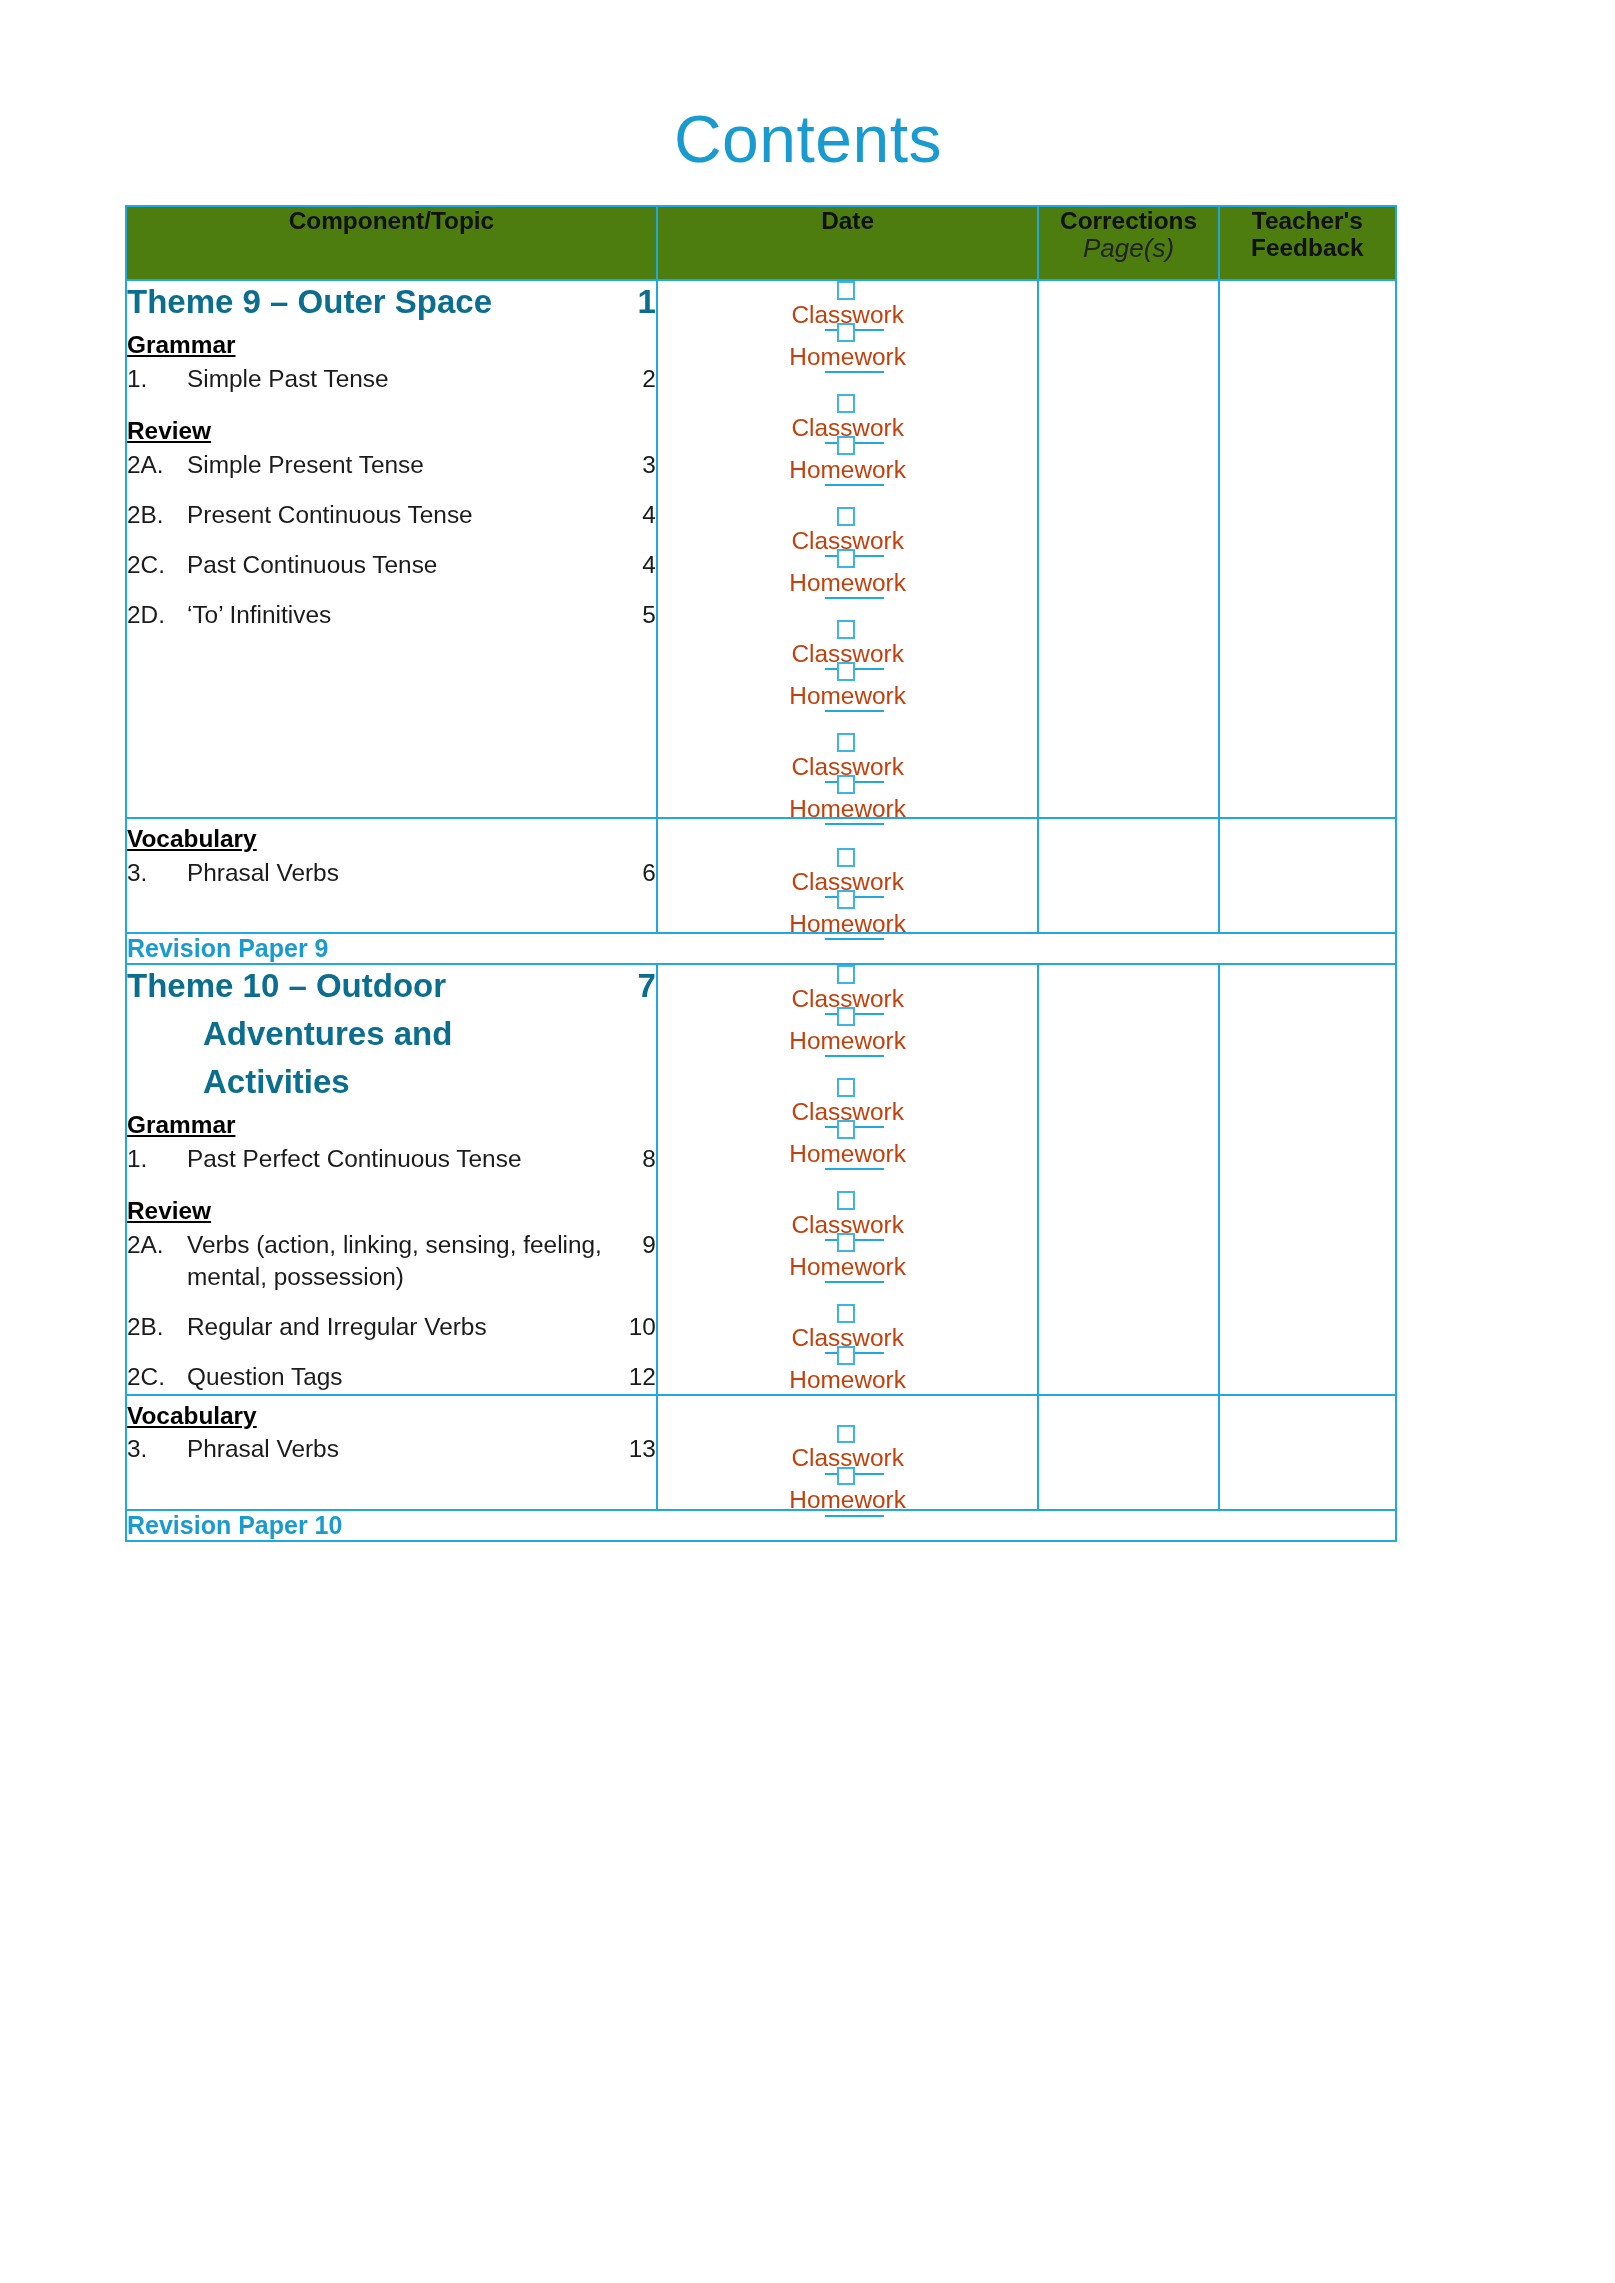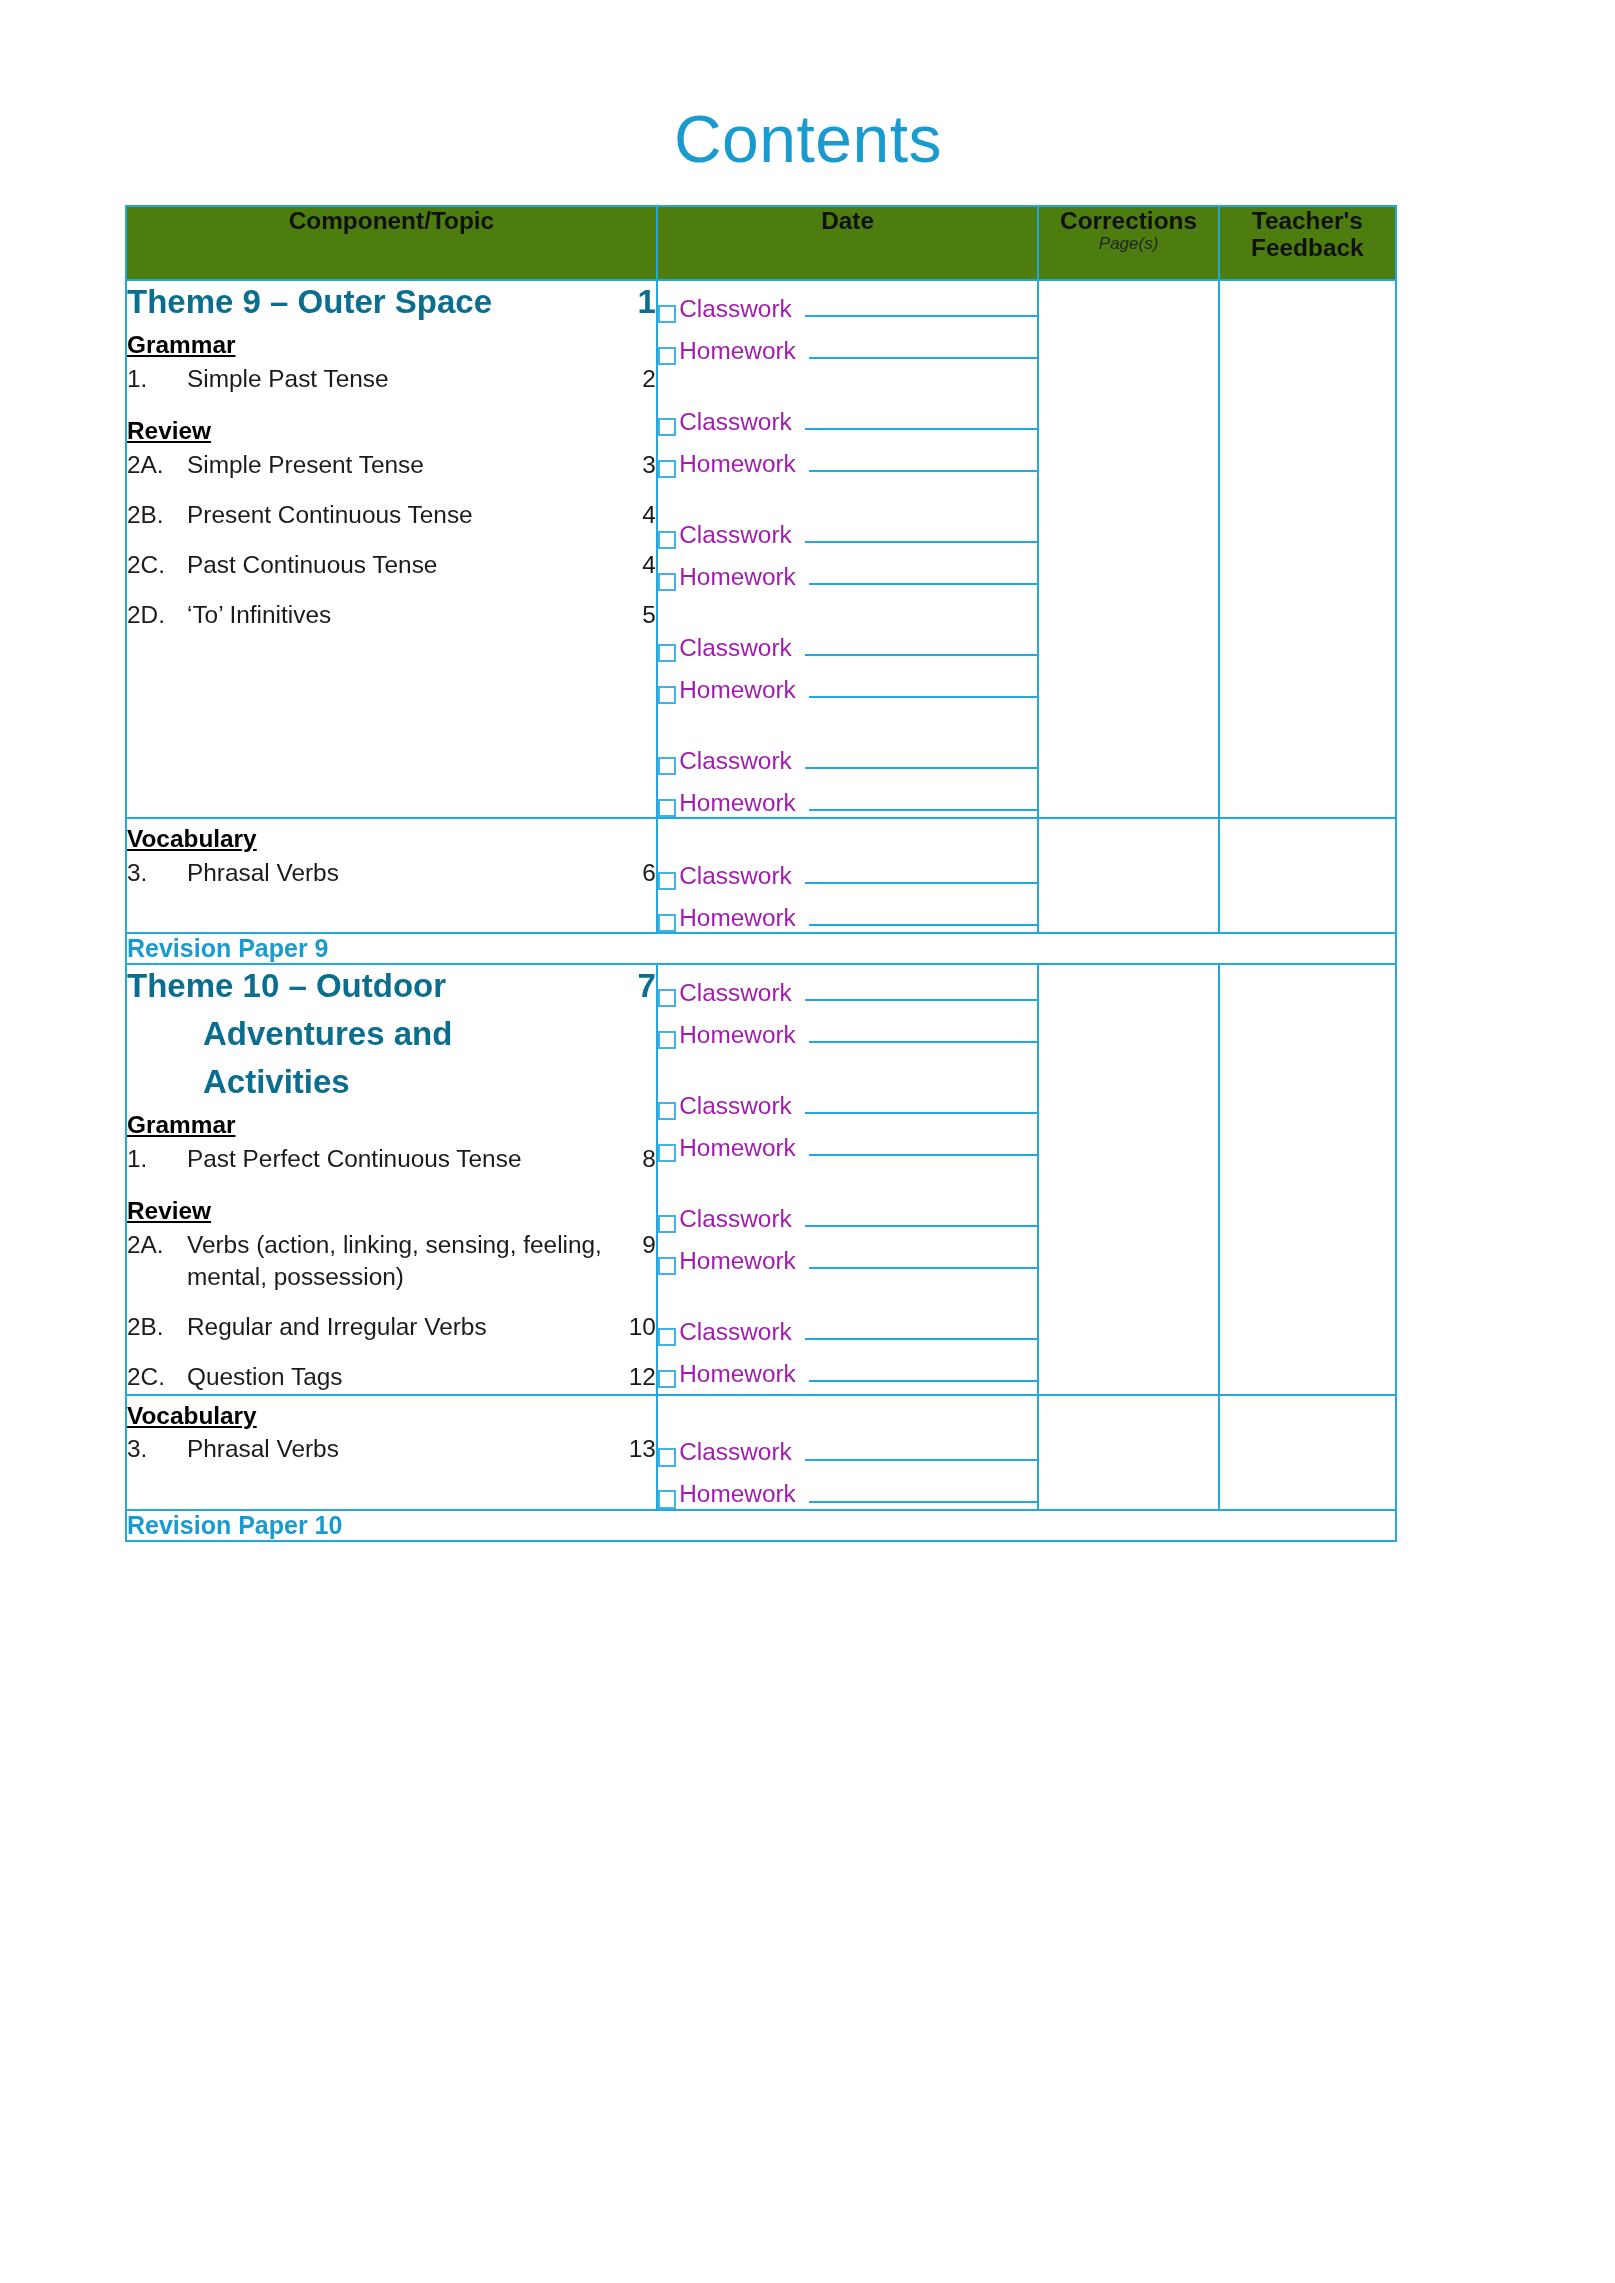--- a/index.html
+++ b/index.html
@@ -55,21 +55,21 @@
     color: #111111;
     font-size: 24.4px;
     font-weight: bold;
     line-height: 1.12;
     padding: 3.9px 5.9px;
   }
   .hdr-sub {
     display: block;
     font-weight: 400;
     font-style: italic;
-    font-size: 17px;
+    font-size: 26px;
     color: #222222;
   }
 
   
   .topic-cell { padding: 13.7px 13.7px 15.6px 13.7px; }
 
   .theme-head {
     color: #0b6e8f;
     font-weight: bold;
     font-size: 33px;
@@ -102,25 +102,26 @@
   .entry .label { flex: 1 1 auto; padding-right: 7.8px; }
   .entry .page  { flex: 0 0 45px; text-align: right; }
 
   .spacer-sm { height: 15.6px; }
 
   
   .date-cell { padding: 9.8px 11.7px 11.7px 11.7px; }
 
   .cw-row {
     display: flex;
-    align-items: flex-end;
+    align-items: center;
     font-size: 24.4px;
-    color: #a21caf;
+    color: #c2410c;
     line-height: 1.2;
     height: 42px;
+    flex-direction: column;
   }
   .chk {
     flex: 0 0 18.5px;
     width: 18.5px;
     height: 18.5px;
     border: 2px solid #3fb3e8;
     background: #ffffff;
     margin-right: 2.9px;
   }
   .cw-label { flex: 0 0 auto; white-space: nowrap; }

